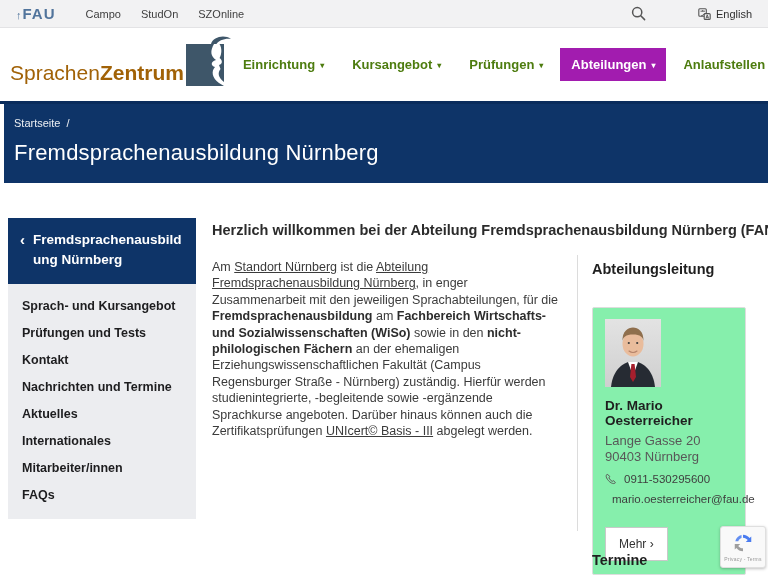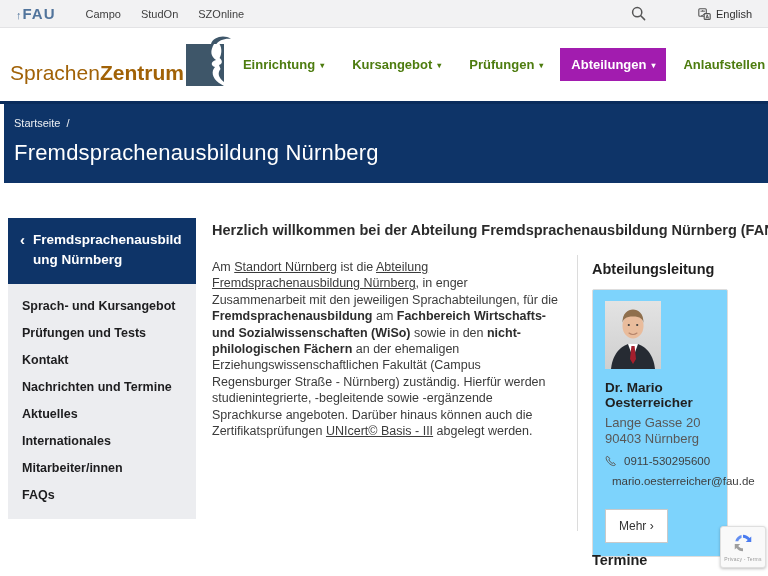--- a/index.html
+++ b/index.html
@@ -77,22 +77,22 @@
     font-size:12.5px; line-height:16.4px; color:#3b3b3b;
   }
   .intro a.t-link { color:#3b3b3b; text-decoration:underline; cursor:pointer; }
   .intro strong { color:#2d2d2d; }
 
   .v-divider { position:absolute; left:577px; top:255px; width:1px; height:276px; background:#dcdcdc; }
 
   
   .aside-heading { position:absolute; left:592px; top:261px; font-size:14.5px; font-weight:700; color:#1f1f1f; }
   .contact-card {
-    position:absolute; left:592px; top:289px; width:136px;
-    border:1px solid #ddd; border-radius:2px; background:#7dd3fc; padding:11px 12px 13px 12px;
+    position:absolute; left:592px; top:307px; width:154px;
+    border:1px solid #ddd; border-radius:2px; background:#86efac; padding:11px 12px 13px 12px;
   }
   .portrait { width:56px; height:68px; display:block; }
   .contact-name { margin-top:11px; font-size:13.5px; font-weight:700; color:#1f1f1f; }
   .contact-addr { margin-top:5px; font-size:13px; line-height:16px; color:#585858; }
   .contact-row { margin-top:8px; display:flex; align-items:flex-start; gap:7px; font-size:11.5px; color:#3e3e3e; }
   .contact-row:first-of-type { margin-top:11px; }
   .more-btn {
     margin-top:22px; display:inline-block; background:#fff; border:1px solid #c9c9c9;
     padding:9px 13px; font-size:12px; color:#333; cursor:pointer; font-family:inherit;
   }

